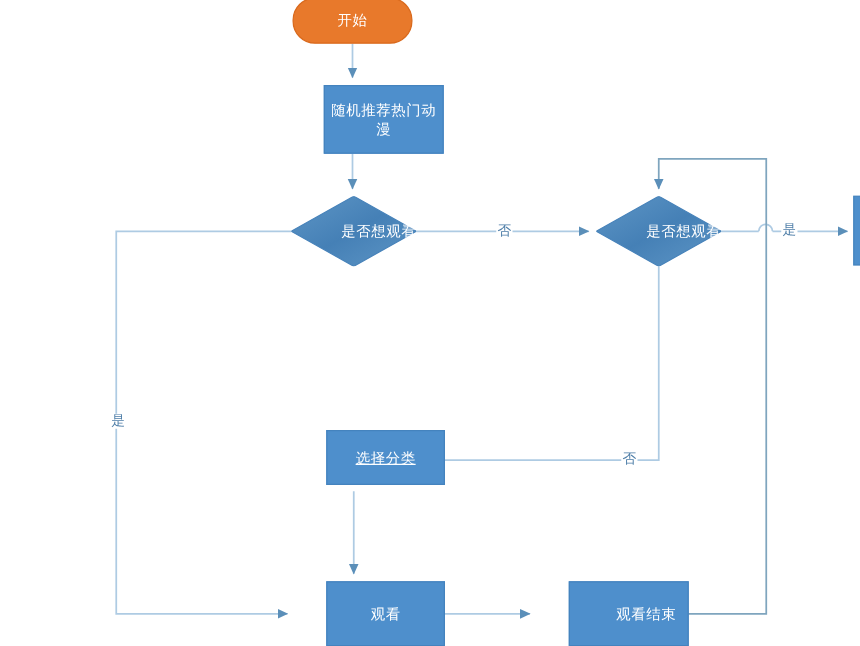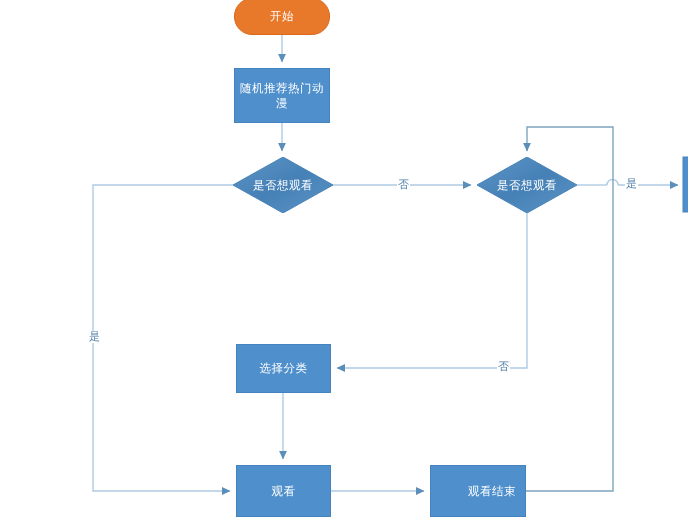--- a/index.html
+++ b/index.html
@@ -34,24 +34,26 @@
     user-select: none;
   }
   .node-start {
     background: #E8792B;
     border-radius: 18px;
     border: 1px solid #D9691C;
   }
   .node-process {
     background: #4E8FCC;
     border: 1px solid #4483BE;
+    margin-left: 25px;
   }
   .node-decision {
     background: transparent;
     border: none;
+    justify-content: flex-end;
   }
   .node-decision .diamond-label {
     position: relative;
     z-index: 2;
     color: #ffffff;
     font-size: 11.5px;
     letter-spacing: 0.5px;
   }
   .node-decision .diamond-shape {
     position: absolute;
@@ -130,21 +132,21 @@
   <span class="diamond-label">是否想观看</span>
 </div>
 
 <div class="node node-decision" style="left:477px; top:157px; width:100px; height:56px;">
   <svg class="diamond-shape" viewBox="0 0 100 56" preserveAspectRatio="none">
     <polygon points="50,0 100,28 50,56 0,28" fill="url(#diaGrad)" stroke="#4883BA" stroke-width="1"></polygon>
   </svg>
   <span class="diamond-label">是否想观看</span>
 </div>
 
-<div class="node node-process" style="left:236px; top:344px; width:95px; height:49px;">
+<div class="node node-process" style="left:236px; top:344px; width:95px; height:44px;text-decoration:underline;">
   <span>选择分类</span>
 </div>
 
 <div class="node node-process" style="left:236px; top:465px; width:95px; height:52px;font-family:Liberation Mono, monospace;">
   <span>观看</span>
 </div>
 
 <div class="node node-process" style="left:430px; top:465px; width:96px; height:52px;padding-left:28px;">
   <span>观看结束</span>
 </div>

